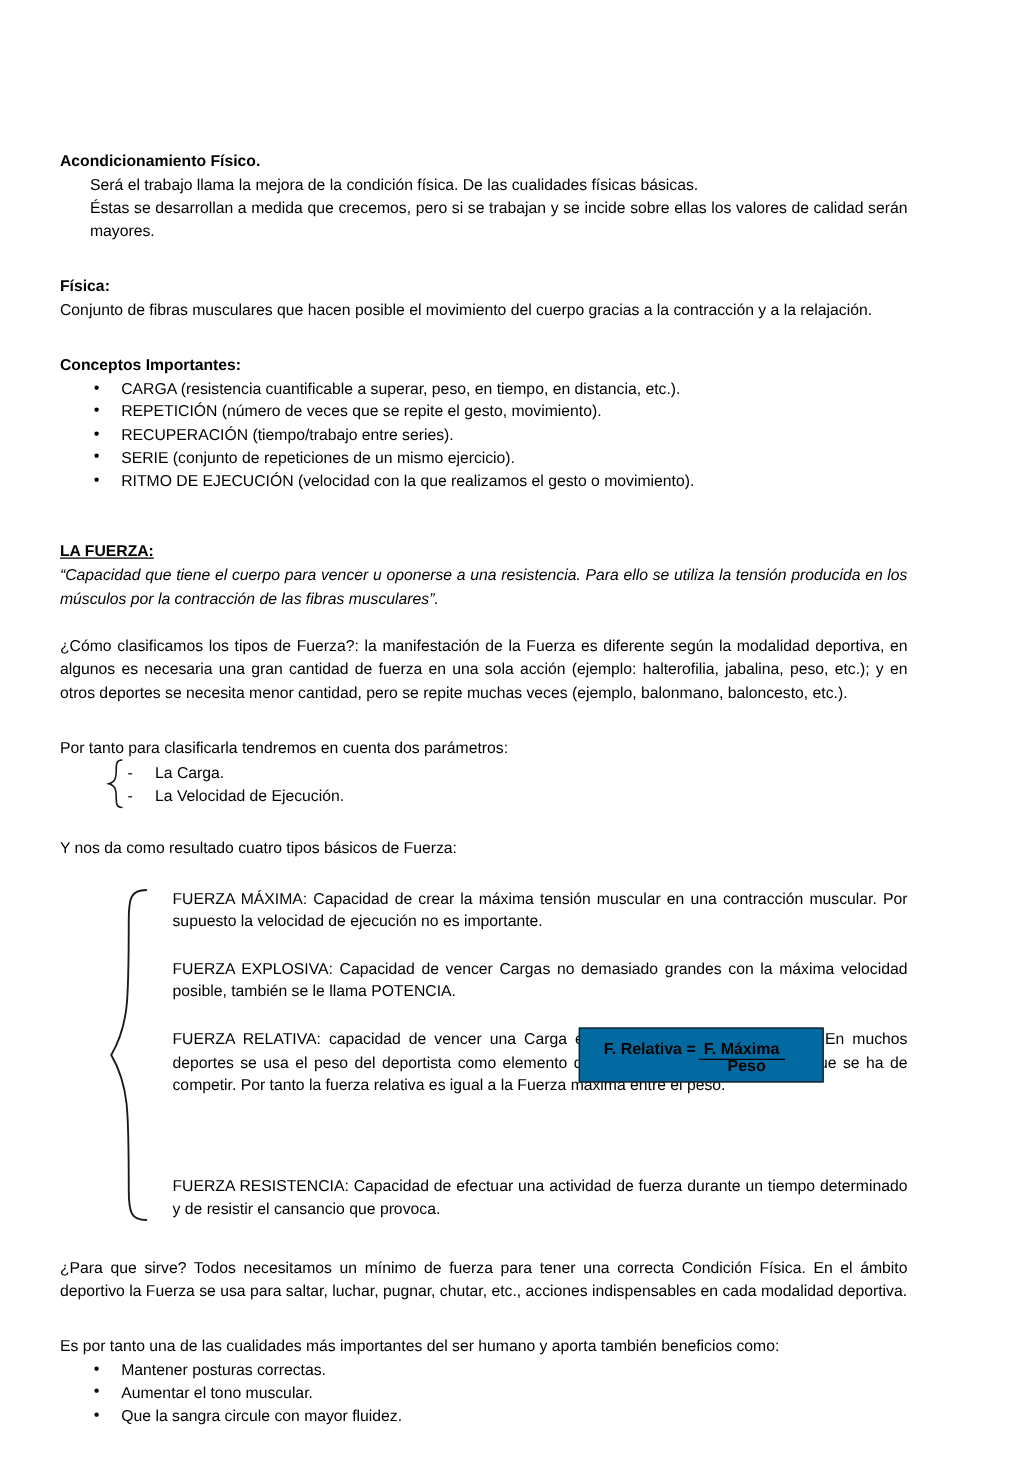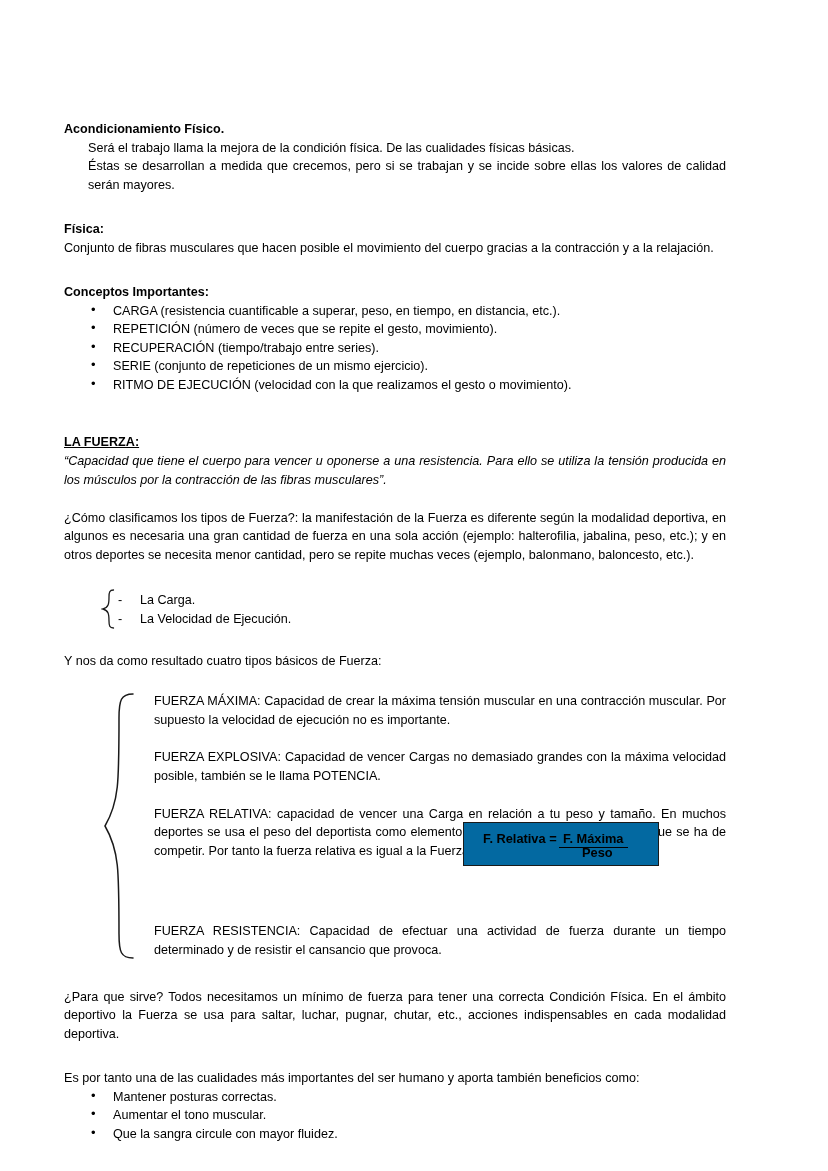--- a/index.html
+++ b/index.html
@@ -14,21 +14,21 @@
     color: #000000;
     position: relative;
     overflow: hidden;
   }
 
   .page {
     position: relative;
     width: 756px;
     height: 1171px;
     box-sizing: border-box;
-    padding: 120px 30px 0 64px;
+    padding: 120px 30px 0 48px;
   }
 
   
   .h-bold {
     font-weight: bold;
     font-size: 12.6px;
     line-height: 18.5px;
     margin: 0;
   }
   .para {
@@ -206,20 +206,21 @@
     <p class="italic-quote">“Capacidad que tiene el cuerpo para vencer u oponerse a una resistencia. Para ello se utiliza la tensión producida en los músculos por la contracción de las fibras musculares”.</p>
 
     <div class="gap-md"></div>
 
     <p class="para"><span class="bold">¿Cómo clasificamos los tipos de Fuerza?:</span><span> la manifestación de la Fuerza es diferente según la modalidad deportiva, en algunos es necesaria una gran cantidad de fuerza en una sola acción (ejemplo: halterofilia, jabalina, peso, etc.); y en otros deportes se necesita menor cantidad, pero se repite muchas veces (ejemplo, balonmano, baloncesto, etc.).</span></p>
   </div>
 
   <div class="gap-lg"></div>
 
   <div>
+    <p class="para-left">Por tanto para clasificarla tendremos en cuenta dos parámetros:</p>
 
     <div class="dash-wrap">
       <svg class="small-brace" viewBox="0 0 14 40">
         <path d="M12.5 1 C8.5 1 8 3.5 8 8 C8 15 7.5 18.5 2 20 C7.5 21.5 8 25 8 32 C8 36.5 8.5 39 12.5 39" fill="none" stroke="#1a1a1a" stroke-width="1.3" stroke-linecap="round"></path>
       </svg>
       <div class="dash-row">
         <span class="dash">-</span>
         <span>La Carga.</span>
       </div>
       <div class="dash-row">

